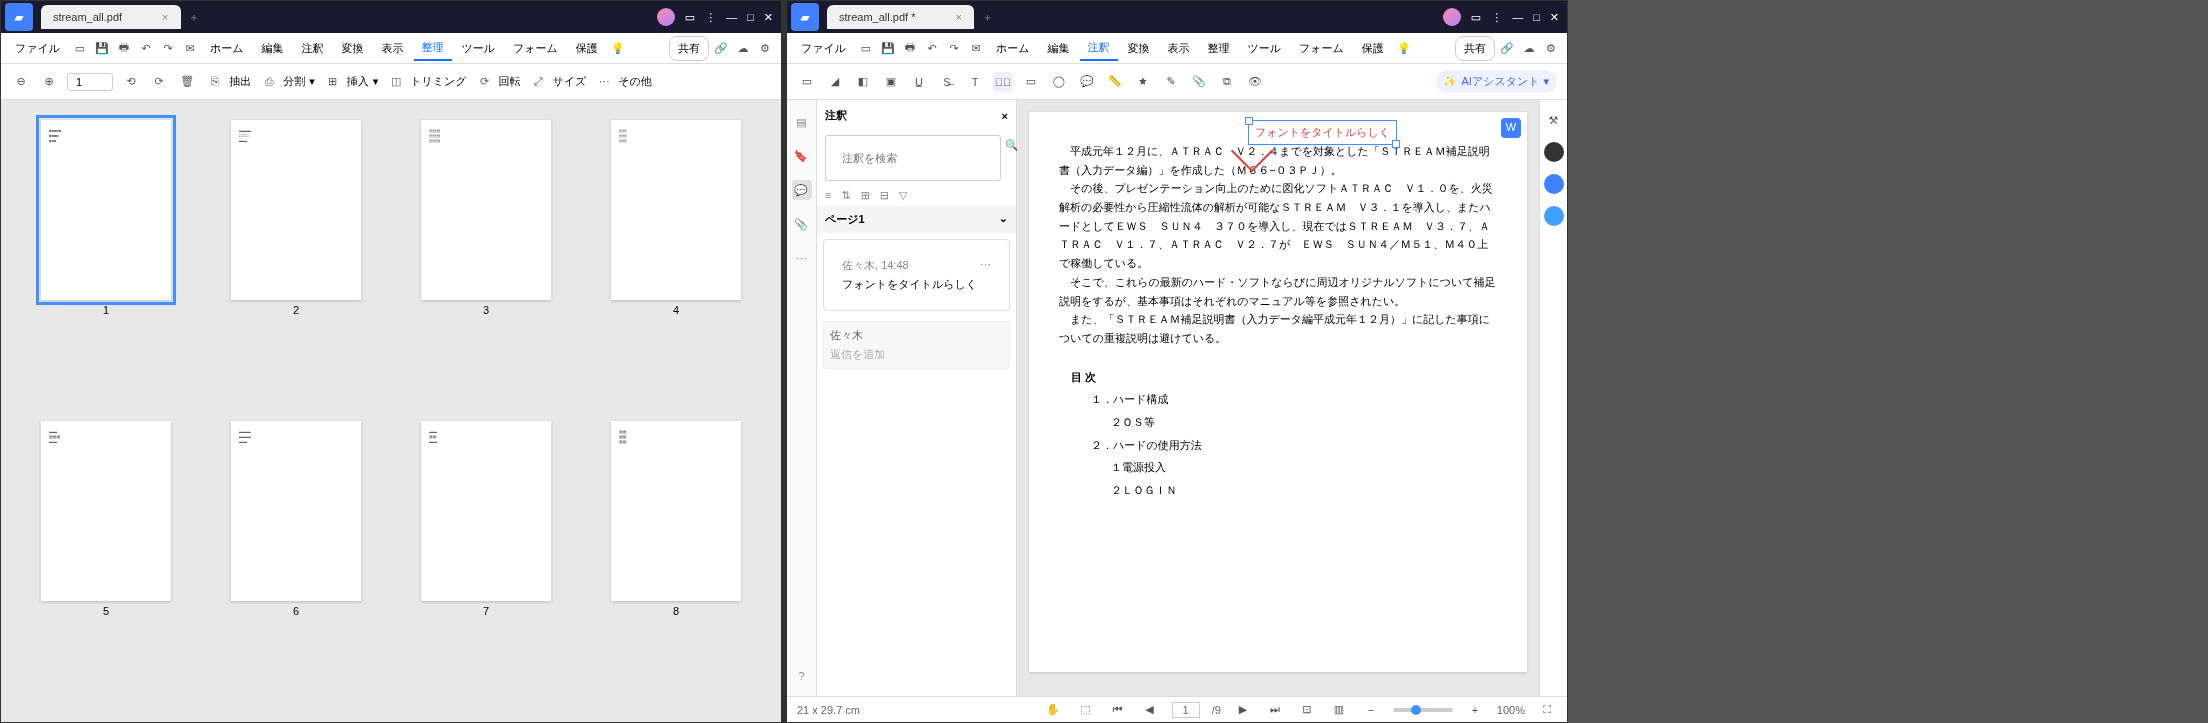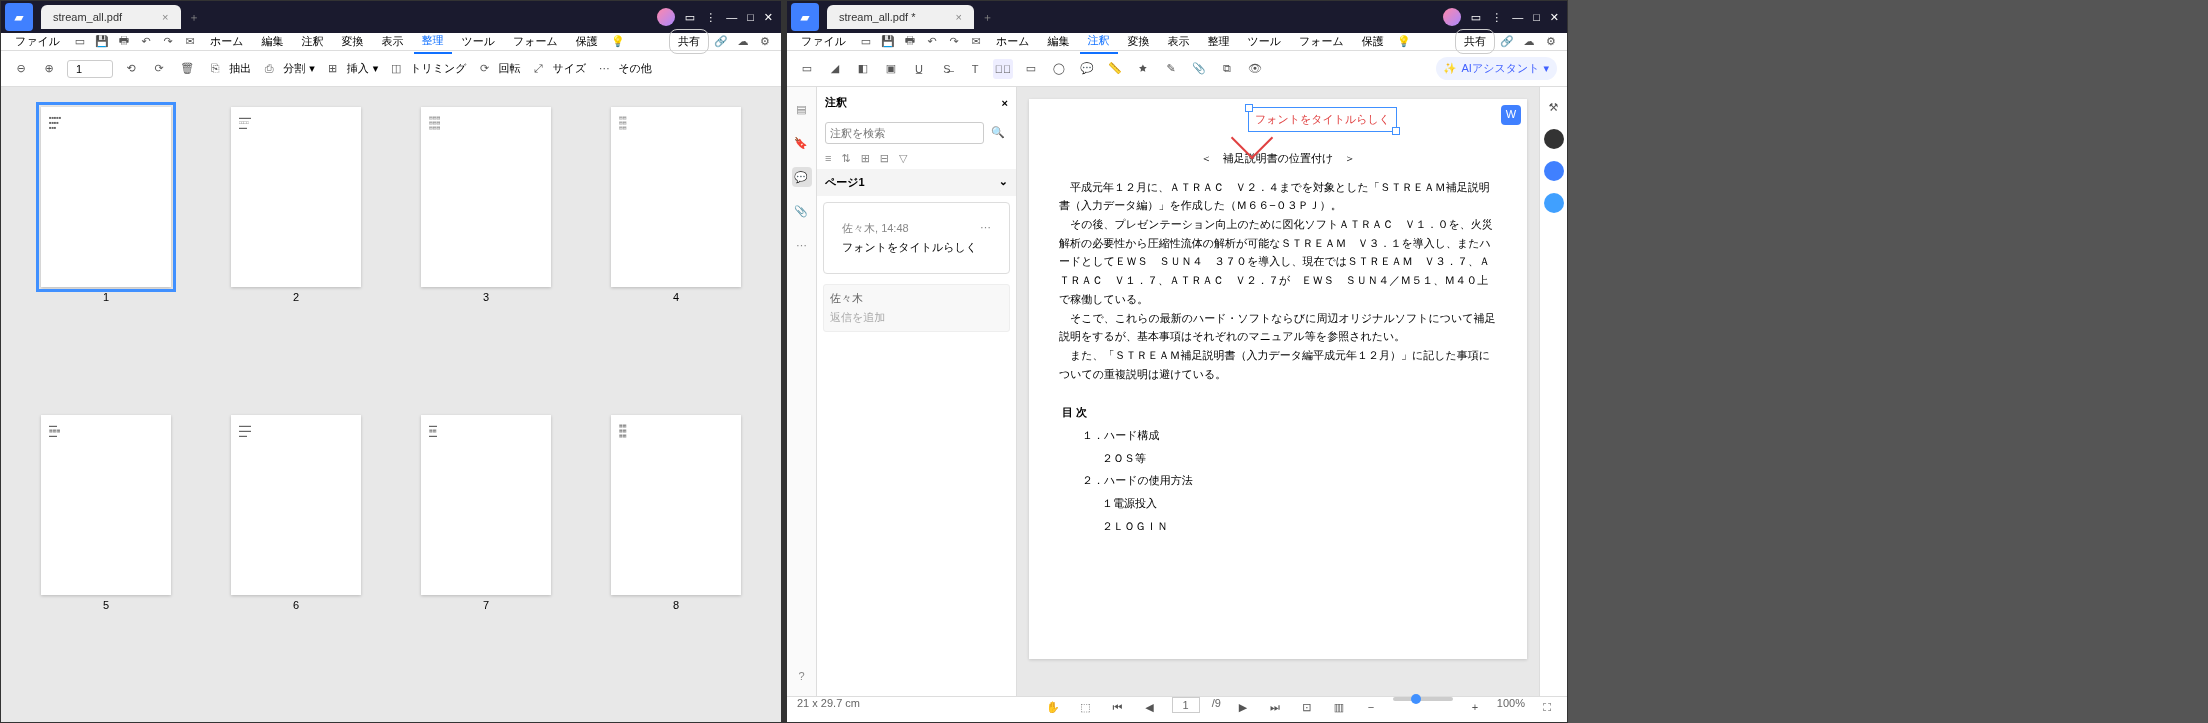--- a/index.html
+++ b/index.html
@@ -6,60 +6,60 @@
 body{display:flex;width:2208px;height:723px;background:#555}
 .win{width:782px;height:723px;background:#fff;border:1px solid #333;display:flex;flex-direction:column}
 .gap{width:4px;background:#333}
 .titlebar{height:32px;background:#1a1a2e;display:flex;align-items:center;color:#fff}
 .logo{width:28px;height:28px;background:#4080ff;border-radius:4px;margin:0 4px;display:flex;align-items:center;justify-content:center;color:#fff;font-weight:bold}
 .tab{background:#f0f0f0;color:#333;padding:6px 12px;border-radius:6px 6px 0 0;margin-left:4px;display:flex;align-items:center;gap:40px}
 .tab-close{color:#888}
 .tb-add{margin-left:8px;color:#888}
 .tb-right{margin-left:auto;display:flex;align-items:center;gap:10px;padding-right:8px}
 .avatar{width:18px;height:18px;border-radius:50%;background:linear-gradient(135deg,#f8a,#a8f)}
-.menubar{height:18px;display:flex;align-items:center;border-bottom:1px solid #ddd;gap:2px;padding:0 6px}
+.menubar{height:31px;display:flex;align-items:center;border-bottom:1px solid #ddd;gap:2px;padding:0 6px}
 .menubar span{padding:4px 8px}
 .active{color:#1070ff;border-bottom:2px solid #1070ff}
 .icn{width:20px;height:20px;display:inline-flex;align-items:center;justify-content:center;color:#555}
 .share-btn{border:1px solid #ccc;border-radius:8px;padding:2px 8px;margin-left:auto}
 .toolbar{height:36px;display:flex;align-items:center;gap:8px;padding:0 10px;border-bottom:1px solid #ddd}
 .toolbar .grp{display:flex;align-items:center;gap:4px}
 .pagebox{border:1px solid #ccc;padding:2px 30px 2px 8px;border-radius:3px}
 .content{flex:1;display:flex;overflow:hidden}
 .thumbs{flex:1;background:#e8e8e8;padding:20px;display:grid;grid-template-columns:repeat(4,1fr);gap:20px;overflow:auto}
 .thumb{display:flex;flex-direction:column;align-items:center;gap:4px}
 .page{width:130px;height:180px;background:#fff;box-shadow:0 1px 3px rgba(0,0,0,.2);padding:8px;font-size:4px;color:#666;overflow:hidden}
 .page.sel{outline:3px solid #4090ff;outline-offset:2px}
 .side{width:30px;background:#fafafa;border-right:1px solid #ddd;display:flex;flex-direction:column;align-items:center;gap:14px;padding-top:12px}
 .side .icn{color:#888}
 .side .icn.act{background:#e0e0e0;border-radius:4px;padding:4px}
 .panel{width:200px;border-right:1px solid #ddd;display:flex;flex-direction:column}
 .panel-hd{padding:8px;font-weight:bold;display:flex;justify-content:space-between;align-items:center}
 .search{margin:4px 8px;display:flex;gap:4px}
-.search input{flex:1;border:1px solid #ccc;padding:4px;border-radius:3px}
+.search input{flex:1;border:1px solid #ccc;padding:16px;border-radius:3px}
 .filters{display:flex;gap:10px;padding:4px 8px;color:#888}
 .pg-hd{padding:6px 8px;background:#f4f4f4;font-weight:bold;display:flex;justify-content:space-between}
 .cmt{margin:6px;border:1px solid #ddd;border-radius:4px;padding:18px}
 .cmt-hd{display:flex;justify-content:space-between;color:#888;font-size:10px}
 .reply{margin:4px 6px;padding:6px;background:#f8f8f8;border:1px solid #eee;border-radius:3px;color:#aaa}
 .doc{flex:1;background:#e8e8e8;padding:12px;overflow:auto;position:relative}
 .docpage{background:#fff;width:100%;min-height:560px;padding:20px 30px;box-shadow:0 1px 3px rgba(0,0,0,.15);font-size:12px;line-height:1.7;position:relative}
 .callout{position:absolute;top:8px;right:130px;border:1px solid #4090ff;padding:2px 6px;color:#e04040;background:#fff;font-size:11px}
 .callout::before,.callout::after{content:'';position:absolute;width:6px;height:6px;background:#fff;border:1px solid #4090ff}
 .callout::before{left:-4px;top:-4px}.callout::after{right:-4px;bottom:-4px}
 .arrow{position:absolute;top:24px;right:260px;width:30px;height:30px;border-left:2px solid #e04040;border-bottom:2px solid #e04040;transform:rotate(-45deg)}
 .rside{width:28px;border-left:1px solid #ddd;display:flex;flex-direction:column;align-items:center;gap:12px;padding-top:10px}
 .rside div{width:20px;height:20px;border-radius:50%}
-.statusbar{height:26px;border-top:1px solid #ddd;display:flex;align-items:flex-start;padding:0 10px;gap:12px;font-size:10px;color:#666}
+.statusbar{height:26px;border-top:1px solid #ddd;display:flex;align-items:center;padding:0 10px;gap:12px;font-size:10px;color:#666}
 .statusbar .sp{flex:1}
 .ai-btn{background:#eef2ff;color:#4060ff;padding:4px 8px;border-radius:12px;display:flex;align-items:center;gap:4px}
 .zoom-slider{width:60px;height:4px;background:#ccc;border-radius:2px;position:relative}
 .zoom-slider::after{content:'';position:absolute;left:30%;top:-3px;width:10px;height:10px;background:#4090ff;border-radius:50%}
 .toc{margin-top:20px}
-.toc div{margin:4px 3px}
+.toc div{margin:4px 12px}
 .ind1{padding-left:20px}.ind2{padding-left:40px}
 </style>
 </head>
 <body>
 
 <div class="win">
  <div class="titlebar">
   <div class="logo">▰</div>
   <div class="tab">
    <span>stream_all.pdf</span>
@@ -278,21 +278,20 @@
    </div>
    <div class="reply">
     <div style="color:#666">佐々木</div>
     <div style="margin-top:4px">返信を追加</div>
    </div>
   </div>
   <div class="doc">
    <div class="docpage">
     <div class="callout">フォントをタイトルらしく</div>
     <div class="arrow"></div>
-    <div style="text-align:center;margin-top:30px">＜　補足説明書の位置付け　＞</div>
     <p style="margin-top:10px">　平成元年１２月に、ＡＴＲＡＣ　Ｖ２．４までを対象とした「ＳＴＲＥＡＭ補足説明書（入力データ編）」を作成した（Ｍ６６−０３ＰＪ）。</p>
     <p>　その後、プレゼンテーション向上のために図化ソフトＡＴＲＡＣ　Ｖ１．０を、火災解析の必要性から圧縮性流体の解析が可能なＳＴＲＥＡＭ　Ｖ３．１を導入し、またハードとしてＥＷＳ　ＳＵＮ４　３７０を導入し、現在ではＳＴＲＥＡＭ　Ｖ３．７、ＡＴＲＡＣ　Ｖ１．７、ＡＴＲＡＣ　Ｖ２．７が　ＥＷＳ　ＳＵＮ４／Ｍ５１、Ｍ４０上で稼働している。</p>
     <p>　そこで、これらの最新のハード・ソフトならびに周辺オリジナルソフトについて補足説明をするが、基本事項はそれぞれのマニュアル等を参照されたい。</p>
     <p>　また、「ＳＴＲＥＡＭ補足説明書（入力データ編平成元年１２月）」に記した事項についての重複説明は避けている。</p>
     <div class="toc">
      <div style="font-weight:bold">目 次</div>
      <div class="ind1">１．ハード構成</div>
      <div class="ind2">２ＯＳ等</div>
      <div class="ind1">２．ハードの使用方法</div>
      <div class="ind2">１電源投入</div>

